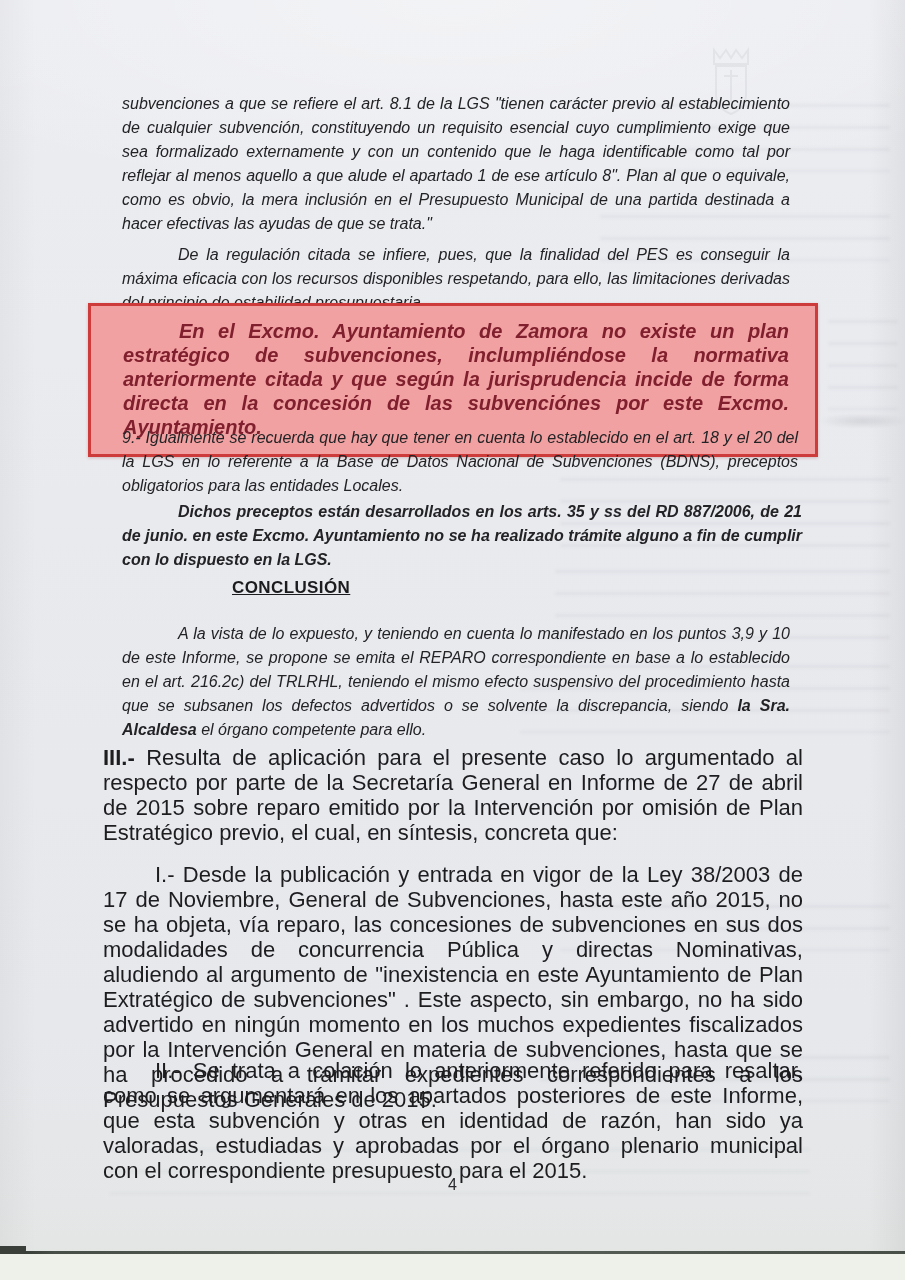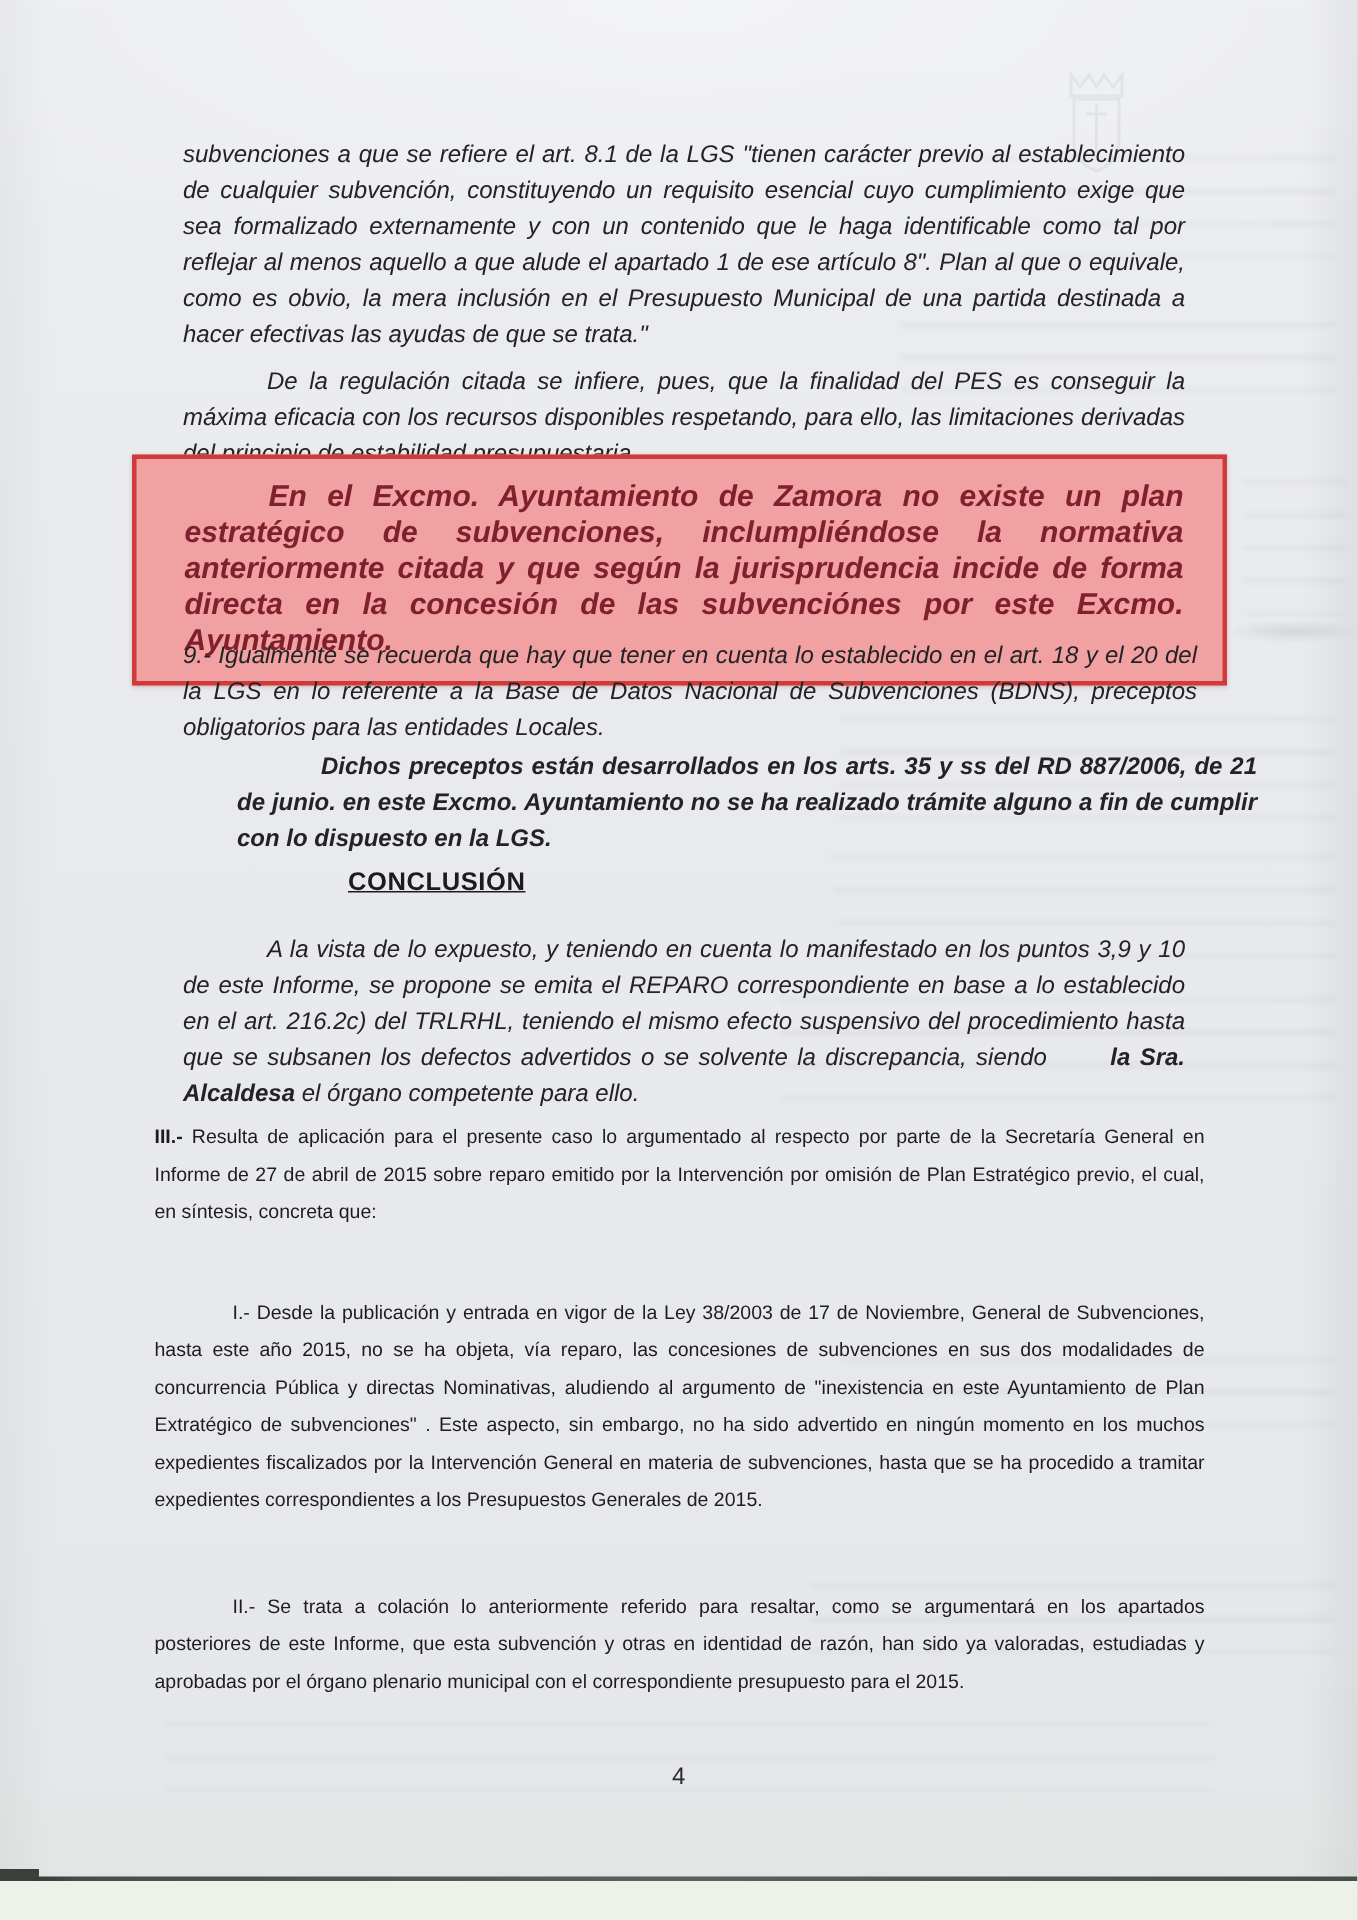--- a/index.html
+++ b/index.html
@@ -31,21 +31,21 @@
 
   .it-para {
     left: 122px;
     width: 668px;
     font-style: italic;
     font-size: 16px;
     line-height: 24px;
     text-align: justify;
   }
   .indent { text-indent: 56px; }
-  .bold { font-weight: 700; margin-left: 36px; }
+  .bold { font-weight: 700; }
 
   .hl-box {
     position: absolute;
     left: 88px;
     top: 303px;
     width: 730px;
     box-sizing: border-box;
     background: #f1a1a1;
     border: 3px solid #ce3b3b;
     padding: 13px 26px 15px 32px;
@@ -67,21 +67,21 @@
     font-weight: 700;
     font-size: 17px;
     letter-spacing: 0.4px;
     text-decoration: underline;
     color: #1c1c1e;
   }
 
   .up-para {
     left: 103px;
     width: 700px;
-    font-size: 13px;
+    font-size: 22px;
     line-height: 25px;
     text-align: justify;
     color: #1d1d20;
   }
   .up-para .lead { font-weight: 700; }
 
   .u { }
 
   .pagenum {
     position: absolute;

